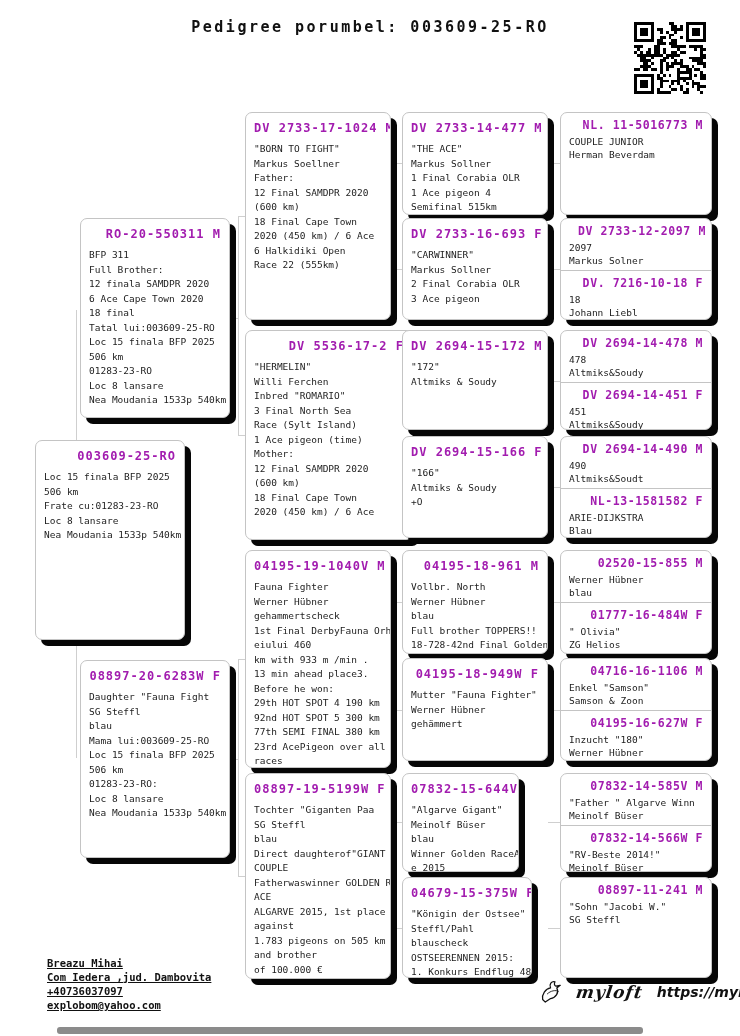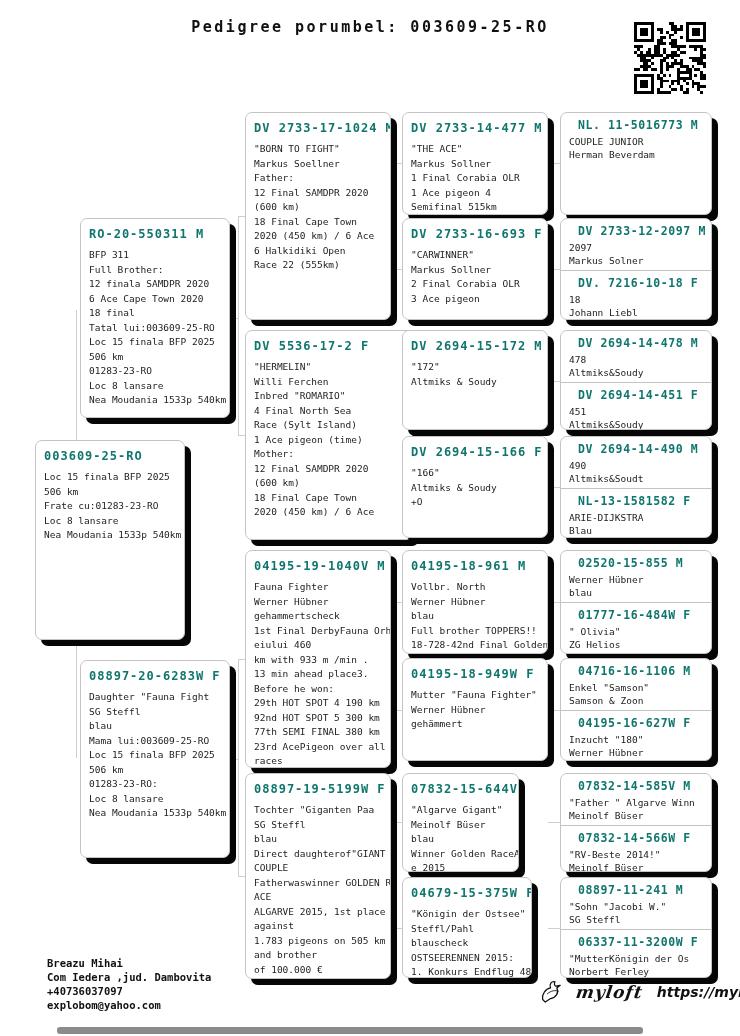--- a/index.html
+++ b/index.html
@@ -3,37 +3,37 @@
 <meta charset="utf-8">
 <style>
   html,body{margin:0;padding:0;background:#fff;}
   #page{position:relative;width:740px;height:1036px;background:#ffffff;overflow:hidden;
         font-family:"DejaVu Sans Mono",monospace;}
   .title{position:absolute;left:0;top:18px;width:740px;text-align:center;
          font:700 15px "DejaVu Sans Mono",monospace;letter-spacing:2.5px;color:#111;}
   
   .pbox{position:absolute;background:#fff;border:1px solid #c4c4c4;border-radius:7px;
         box-shadow:6px 6px 0 #060606;padding:6px 8px;overflow:hidden;box-sizing:border-box;z-index:2;}
-  .ring{font:700 12px "DejaVu Sans Mono",monospace;color:#0f766e;letter-spacing:1px;
-        margin:2px 0 7px 0;white-space:nowrap;}
+  .ring{font:700 12px "DejaVu Sans Mono",monospace;color:#a21caf;letter-spacing:1px;
+        margin:2px 0 7px 0;white-space:nowrap;text-align:right;}
   .bline{font:400 9.5px "DejaVu Sans Mono",monospace;color:#1c1c1c;line-height:14.5px;white-space:nowrap;}
   
   .group{position:absolute;background:#fff;border:1px solid #c4c4c4;border-radius:7px;
          box-shadow:6px 6px 0 #060606;overflow:hidden;box-sizing:border-box;z-index:2;padding:0;}
   .cell{padding:4px 8px 3px 8px;}
   .cell + .cell{border-top:1px solid #c4c4c4;}
   .cell .ring{font-size:11.5px;letter-spacing:0.6px;margin:1px 0 4px 0;padding-left:9px;}
   .cell .bline{font-size:9.5px;line-height:12.5px;}
   
   .conn{position:absolute;background:#cfcfcf;z-index:1;}
   
   #qr{position:absolute;left:634px;top:22px;width:72px;height:72px;}
   
   .owner{position:absolute;left:47px;top:956px;}
-  .owner .oline{font:700 10.5px "DejaVu Sans Mono",monospace;color:#111;line-height:14px;white-space:nowrap;}
+  .owner .oline{font:700 10.5px "DejaVu Sans Mono",monospace;color:#111;line-height:14px;white-space:nowrap;text-decoration:underline;}
   .brand{position:absolute;left:540px;top:978px;display:flex;align-items:center;gap:6px;}
   .logo-script{font:italic 700 17px "DejaVu Serif",serif;color:#111;transform:skewX(-8deg);letter-spacing:1px;}
   .site{font:italic 700 14px "DejaVu Sans",sans-serif;color:#111;margin-left:8px;}
   .bottom-bar{position:absolute;left:57px;top:1027px;width:586px;height:7px;background:#8b8b8b;border-radius:3px;}
 </style>
 </head>
 <body>
 
 <div id="page">
 
@@ -336,21 +336,21 @@
       <div class="bline">18 Final Cape Town</div>
       <div class="bline">2020 (450 km) / 6 Ace</div>
       <div class="bline">6 Halkidiki Open</div>
       <div class="bline">Race 22 (555km)</div>
     </div>
   <div class="pbox" style="left:245px;top:330px;width:168px;height:210px">
       <div class="ring">DV 5536-17-2 F</div>
       <div class="bline">"HERMELIN"</div>
       <div class="bline">Willi Ferchen</div>
       <div class="bline">Inbred "ROMARIO"</div>
-      <div class="bline">4 Final North Sea</div>
+      <div class="bline">3 Final North Sea</div>
       <div class="bline">Race (Sylt Island)</div>
       <div class="bline">1 Ace pigeon (time)</div>
       <div class="bline">Mother:</div>
       <div class="bline">12 Final SAMDPR 2020</div>
       <div class="bline">(600 km)</div>
       <div class="bline">18 Final Cape Town</div>
       <div class="bline">2020 (450 km) / 6 Ace</div>
     </div>
   <div class="pbox" style="left:245px;top:550px;width:146px;height:218px">
       <div class="ring">04195-19-1040V M</div>
@@ -521,25 +521,20 @@
         <div class="bline">"RV-Beste 2014!"</div>
         <div class="bline">Meinolf Büser</div>
       </div>
     </div>
   <div class="group" style="left:560px;top:877px;width:152px;height:101px">
       <div class="cell">
         <div class="ring">08897-11-241 M</div>
         <div class="bline">"Sohn "Jacobi W."</div>
         <div class="bline">SG Steffl</div>
       </div>
-      <div class="cell">
-        <div class="ring">06337-11-3200W F</div>
-        <div class="bline">"MutterKönigin der Os</div>
-        <div class="bline">Norbert Ferley</div>
-      </div>
     </div>
 
   <div class="owner">
     <div class="oline">Breazu Mihai</div>
     <div class="oline">Com Iedera ,jud. Dambovita</div>
     <div class="oline">+40736037097</div>
     <div class="oline">explobom@yahoo.com</div>
   </div>
 
   <div class="brand">

